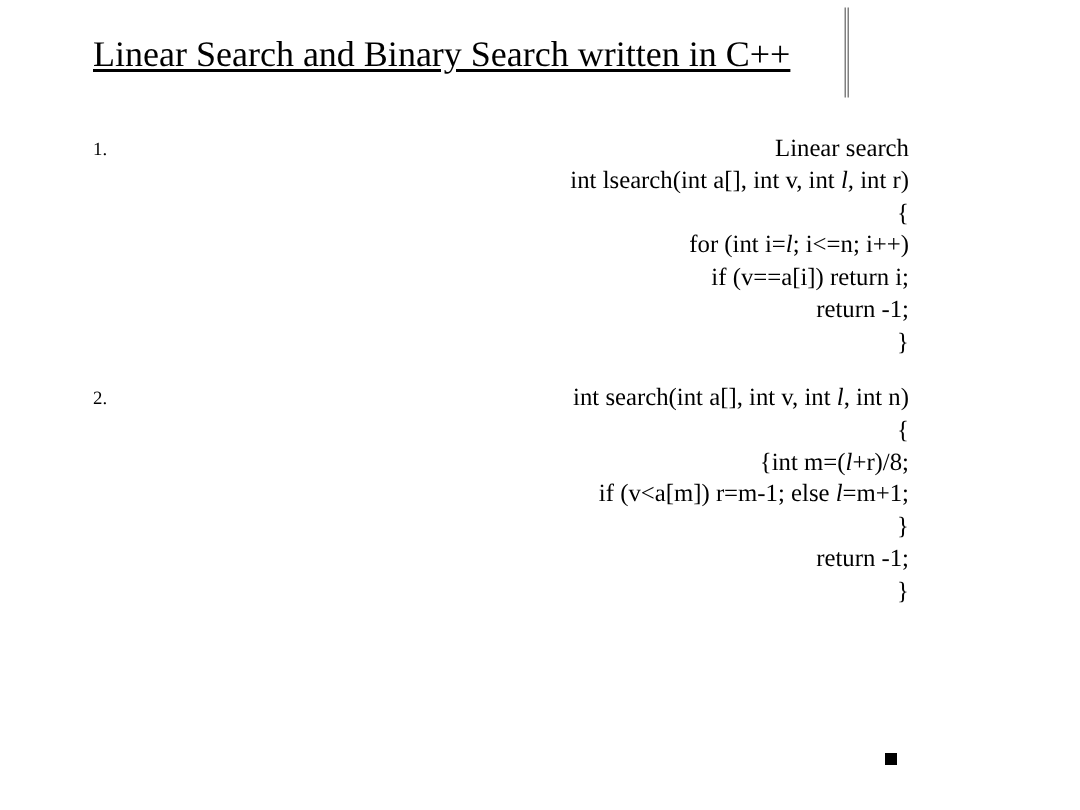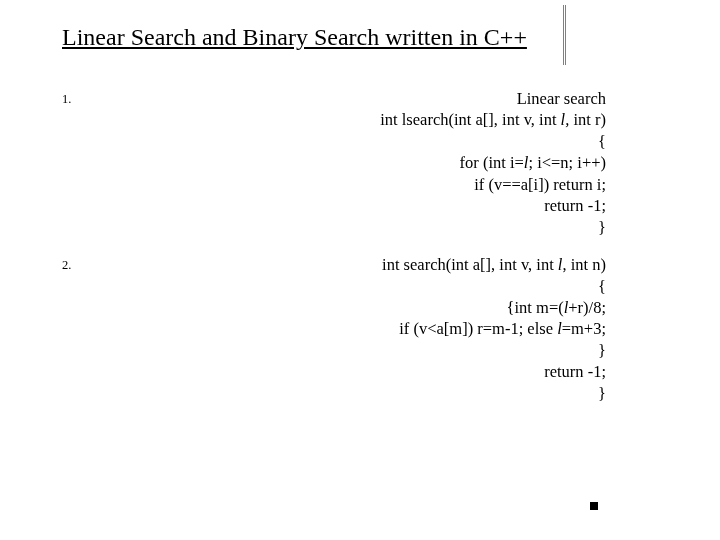--- a/index.html
+++ b/index.html
@@ -126,21 +126,21 @@
       <div class="num">2.</div>
       <div class="content">
         <div class="sig">
           <span>int search(int a[], int v, int </span><span class="italic">l</span><span>, int n)</span>
         </div>
         <div class="brace-open">{</div>
         <div class="ind3">
           <span>{int m=(</span><span class="italic">l</span><span>+r)/8;</span>
         </div>
         <div class="ind4">
-          <span>if (v&lt;a[m]) r=m-1; else </span><span class="italic">l</span><span>=m+3;</span>
+          <span>if (v&lt;a[m]) r=m-1; else </span><span class="italic">l</span><span>=m+1;</span>
         </div>
         <div class="ind4">}</div>
         <div class="ret">return -1;</div>
         <div class="brace-close">}</div>
       </div>
     </div>
 
   </div>
 
   <div class="bullet"></div>

